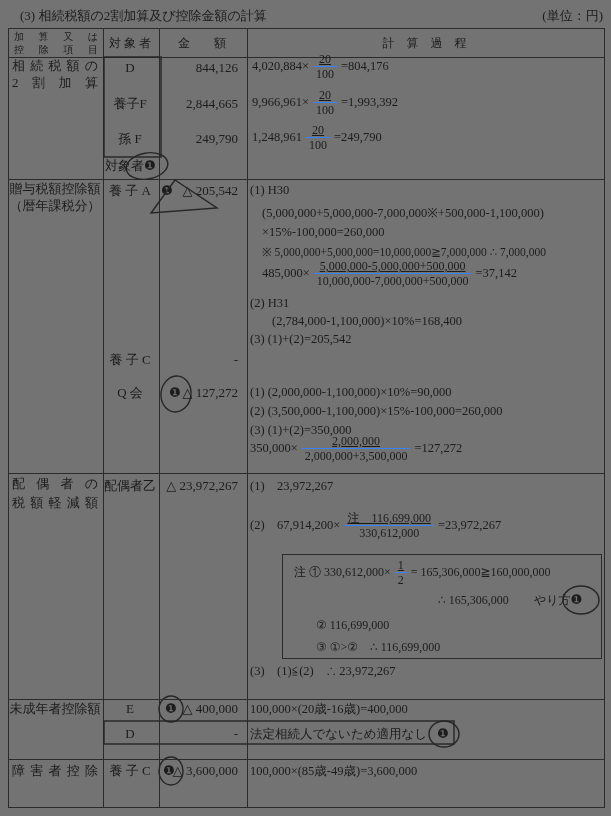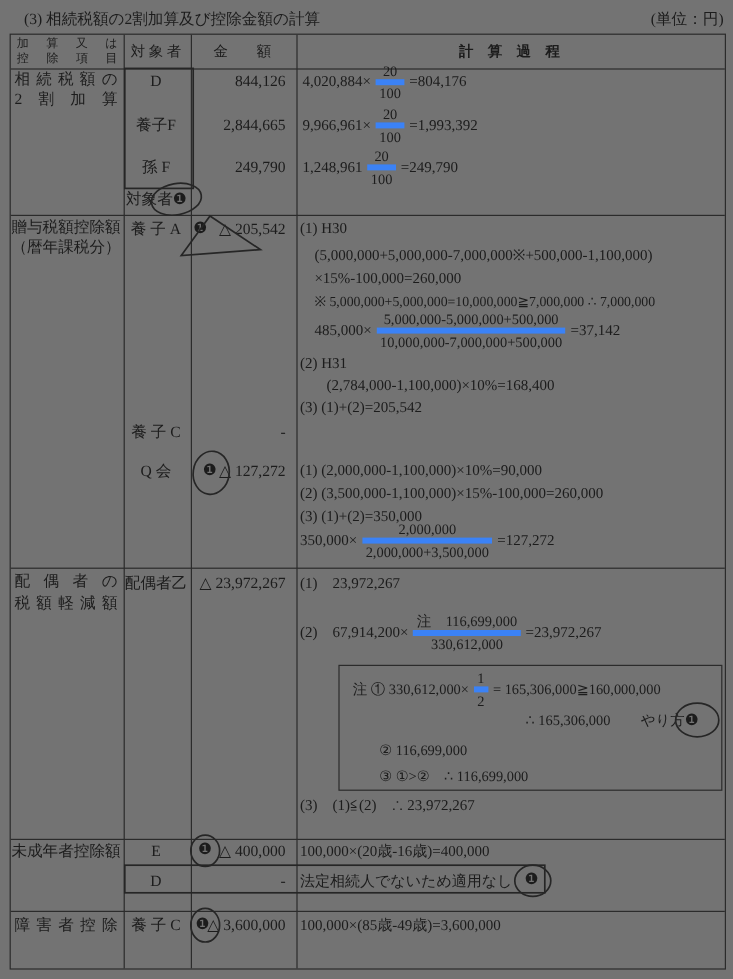--- a/index.html
+++ b/index.html
@@ -13,21 +13,21 @@
   .tbl{position:absolute;left:8px;top:28px;width:595px;height:778px;border:1.5px solid #2b2b2b;}
   .vline{position:absolute;top:0;bottom:0;width:1px;background:#2b2b2b;}
   .hline{position:absolute;left:0;right:0;height:1px;background:#2b2b2b;}
   
   .jl{position:absolute;text-align:justify;text-align-last:justify;font-size:13px;line-height:1.2;}
   .jl12{position:absolute;text-align:justify;text-align-last:justify;font-size:10px;line-height:1.2;}
   .ctr{text-align:center;}
   .amt{position:absolute;text-align:right;font-size:13px;}
   .line{position:absolute;display:flex;align-items:center;gap:4px;font-size:12.5px;white-space:nowrap;}
   .frac{display:inline-block;text-align:center;font-size:12px;line-height:1.2;vertical-align:middle;}
-  .frac .num{display:block;border-bottom:5px solid #3b82f6;padding:0 3px;}
+  .frac .num{display:block;border-bottom:1px solid #3b82f6;padding:0 3px;text-decoration:underline;}
   .frac .den{display:block;padding:0 3px;}
   .mark{font-family:"DejaVu Sans",sans-serif;font-size:13px;line-height:1;}
   .hand{position:absolute;pointer-events:none;}
   .notebox{position:absolute;border:1.3px solid #2b2b2b;}
 </style>
 </head>
 <body>
 
 <div class="page">
 
@@ -42,21 +42,21 @@
     <div class="hline" style="top:150px;"></div>
     <div class="hline" style="top:444px;"></div>
     <div class="hline" style="top:670px;"></div>
     <div class="hline" style="top:730px;"></div>
   </div>
 
   <div class="jl12" style="left:14px;top:31px;width:84px;">加算又は</div>
   <div class="jl12" style="left:14px;top:44px;width:84px;">控除項目</div>
   <div class="abs t12 ctr" style="left:102px;top:36px;width:56px;">対 象 者</div>
   <div class="abs t12 ctr" style="left:158px;top:36px;width:88px;">金　　額</div>
-  <div class="abs t12 ctr" style="left:246px;top:36px;width:357px;font-weight:bold;">計　算　過　程</div>
+  <div class="abs t12 ctr" style="left:246px;top:36px;width:357px;">計　算　過　程</div>
 
   <div class="jl" style="left:12px;top:58px;width:86px;">相続税額の</div>
   <div class="jl" style="left:12px;top:75px;width:86px;">2割加算</div>
 
   <div class="abs t13 ctr" style="left:102px;top:60px;width:56px;">D</div>
   <div class="abs t13 ctr" style="left:102px;top:96px;width:56px;">養子F</div>
   <div class="abs t13 ctr" style="left:102px;top:131px;width:56px;">孫 F</div>
 
   <div class="amt" style="left:160px;top:60px;width:78px;">844,126</div>
   <div class="amt" style="left:160px;top:96px;width:78px;">2,844,665</div>

